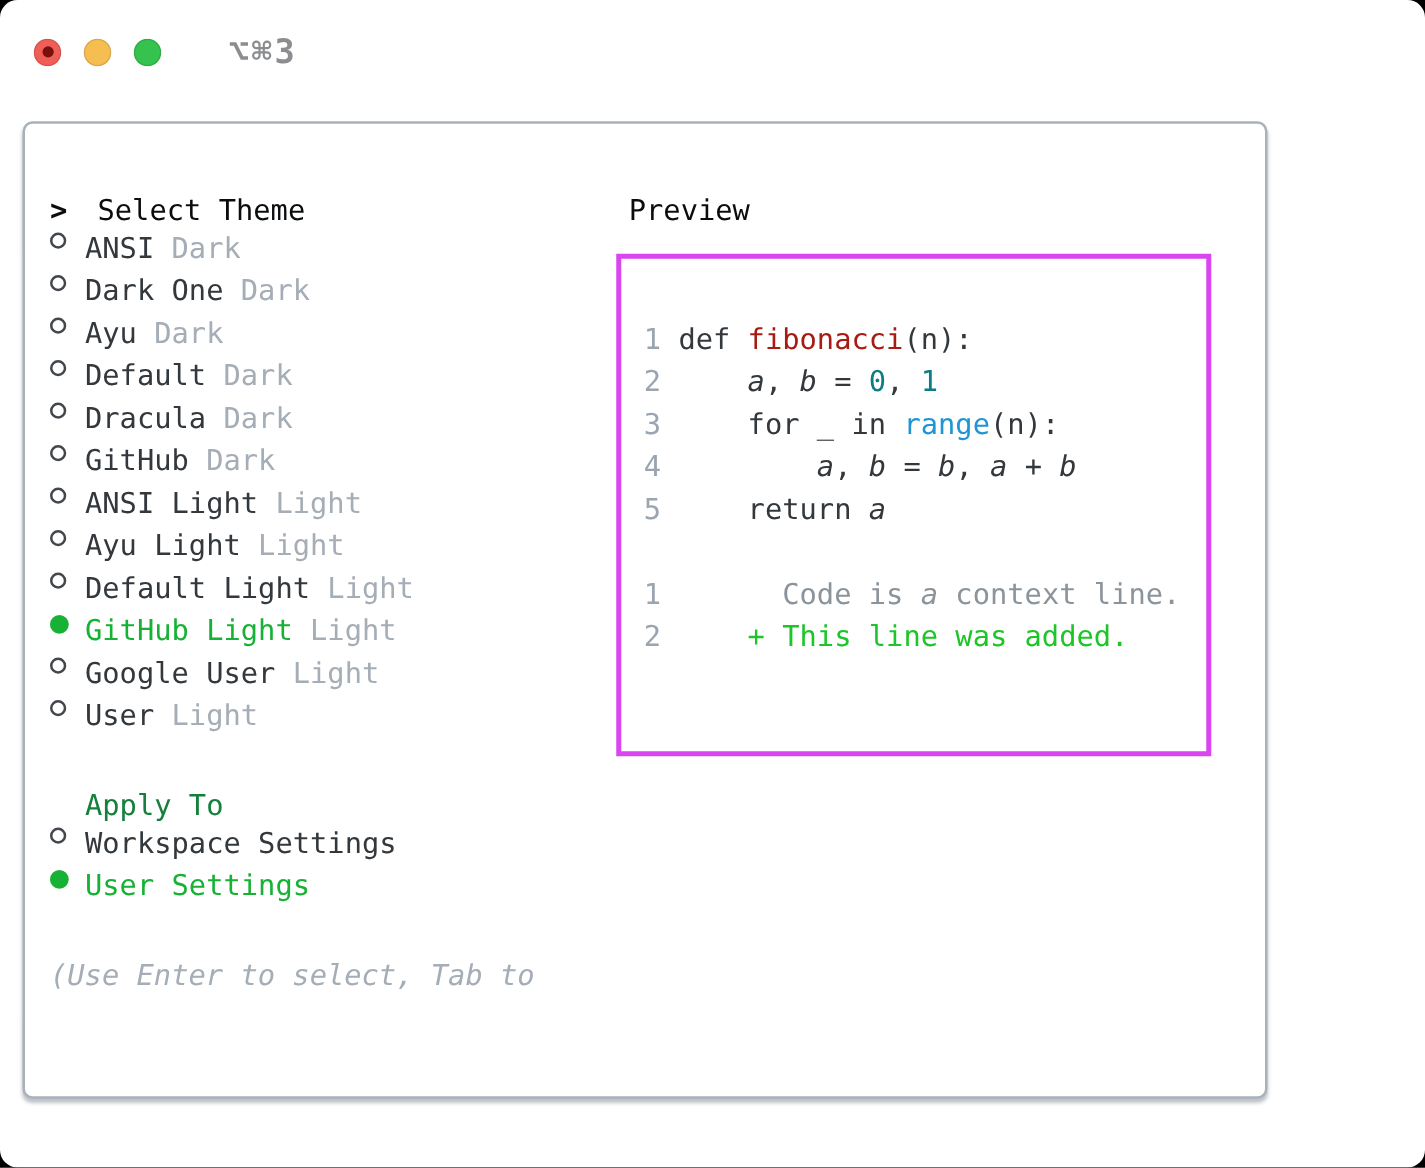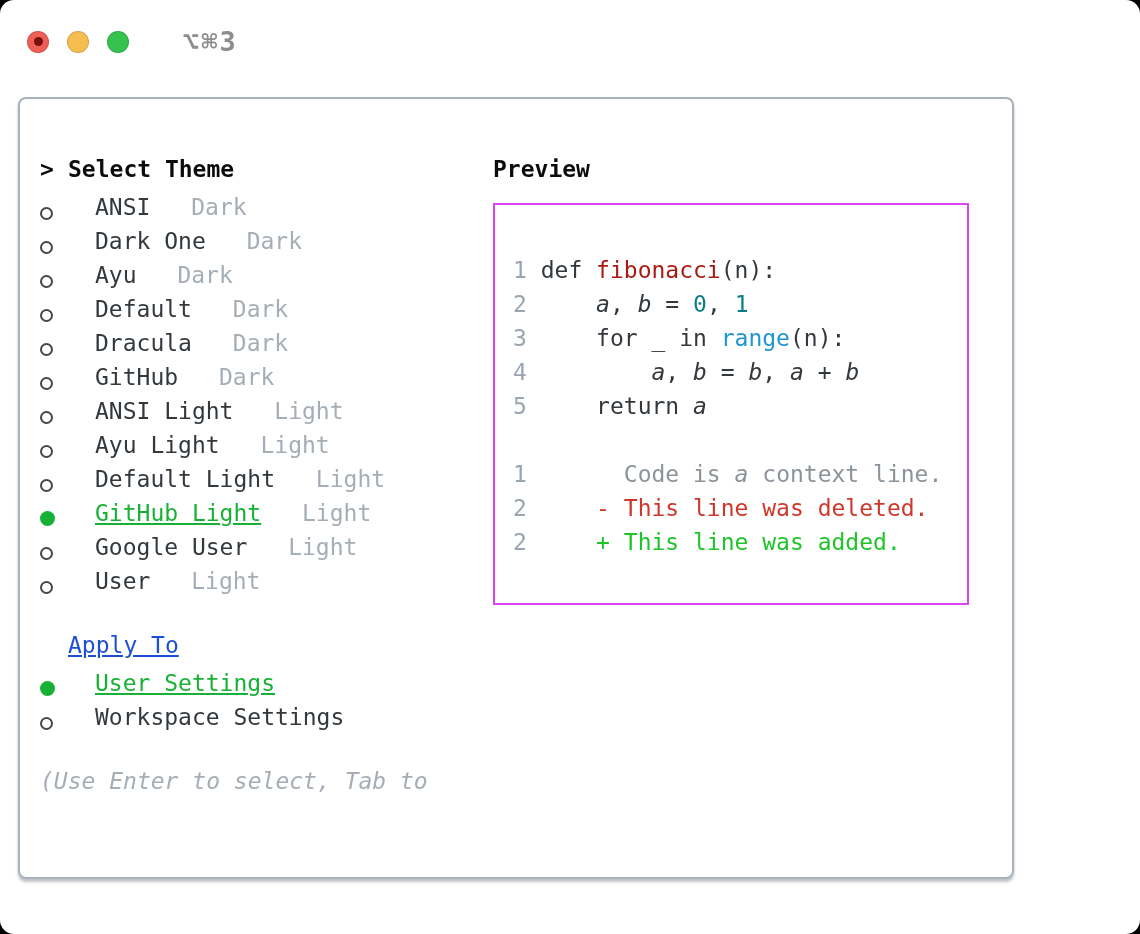--- a/index.html
+++ b/index.html
@@ -24,39 +24,39 @@
   
   .panel {
     position:absolute; left:18px; top:97px; width:996px; height:782px;
     border:2px solid #a9b1ba; border-radius:8px; background:#fff;
     box-shadow:0 3px 3px rgba(110,120,132,0.45);
   }
   .leftcol  { position:absolute; left:20px;  top:53px; }
   .rightcol { position:absolute; left:473px; top:53px; }
 
   .hrow { display:flex; align-items:center; height:34px; font-weight:bold; color:#0a0c0e; }
-  .hrow .htext { font-weight:bold; }
+  .hrow .htext { font-weight:normal;margin-left:10px; }
   .marker { flex:0 0 28px; width:28px; display:flex; align-items:center; }
   .cursor { font-weight:bold; color:#0a0c0e; }
 
-  .row { display:flex; align-items:flex-end; height:34px; cursor:default;gap:27px; }
+  .row { display:flex; align-items:flex-start; height:34px; cursor:default; }
   .circle { width:13px; height:13px; border:2.5px solid #42474d; border-radius:50%; }
   .circle.sel { width:15px; height:15px; border:none; background:var(--accent_green); }
   .name { color:var(--text_dark); white-space:pre; }
-  .row.sel .name { color:var(--accent_green);text-decoration:underline; }
+  .row.sel .name { color:var(--accent_green); }
   .variant { color:var(--muted_gray); margin-left:1ch; }
 
-  .subheading { height:34px; line-height:34px; display:flex; color:#1d4ed8;text-decoration:underline; }
+  .subheading { height:34px; line-height:34px; display:flex; color:#15803d; }
   .blank-row { height:34px; }
   .hint-line { height:34px; line-height:34px; color:var(--muted_gray); white-space:pre;font-style:italic; }
 
   
   .preview-box {
     margin-top:17px; width:476px; height:402px;
-    border:2px solid #d946ef; background:#fff;
+    border:4px solid #d946ef; background:#fff;
     padding:48px 0 0 18px; overflow:hidden;
   }
   .pline { height:34px; line-height:34px; white-space:pre; font-family:inherit; font-size:inherit; }
   .lnum { color:#9aa5b1; }
 
   .tk-plain       { color:var(--text_dark); }
   .tk-function    { color:var(--function_red); }
   .tk-variable    { color:var(--text_dark); font-style:italic; }
   .tk-number      { color:var(--number_teal); }
   .tk-builtin     { color:var(--builtin_blue); }
@@ -177,31 +177,31 @@
         </div>
 
       <div class="blank-row"></div>
 
       <div class="subheading">
         <span class="marker"></span>
         <span>Apply To</span>
       </div>
 
       <div id="apply-list">
+          <div class="row">
+            <span class="marker">
+              <span class="circle"></span>
+            </span>
+            <span class="name">Workspace Settings</span>
+          </div>
           <div class="row sel">
             <span class="marker">
               <span class="circle sel"></span>
             </span>
             <span class="name">User Settings</span>
-          </div>
-          <div class="row">
-            <span class="marker">
-              <span class="circle"></span>
-            </span>
-            <span class="name">Workspace Settings</span>
           </div>
         </div>
 
       <div class="blank-row"></div>
 
       <div id="hint">
           <div class="hint-line">(Use Enter to select, Tab to</div>
         </div>
     </div>
 
@@ -210,19 +210,18 @@
         <span class="htext">Preview</span>
       </div>
       <div class="preview-box" id="preview-box">
           <div class="pline"><span class="lnum">1 </span><span class="tk-plain">def </span><span class="tk-function">fibonacci</span><span class="tk-plain">(n):</span></div>
           <div class="pline"><span class="lnum">2 </span><span class="tk-plain">    </span><span class="tk-variable">a</span><span class="tk-plain">, </span><span class="tk-variable">b</span><span class="tk-plain"> = </span><span class="tk-number">0</span><span class="tk-plain">, </span><span class="tk-number">1</span></div>
           <div class="pline"><span class="lnum">3 </span><span class="tk-plain">    for _ in </span><span class="tk-builtin">range</span><span class="tk-plain">(n):</span></div>
           <div class="pline"><span class="lnum">4 </span><span class="tk-plain">        </span><span class="tk-variable">a</span><span class="tk-plain">, </span><span class="tk-variable">b</span><span class="tk-plain"> = </span><span class="tk-variable">b</span><span class="tk-plain">, </span><span class="tk-variable">a</span><span class="tk-plain"> + </span><span class="tk-variable">b</span></div>
           <div class="pline"><span class="lnum">5 </span><span class="tk-plain">    return </span><span class="tk-variable">a</span></div>
           <div class="pline">&nbsp;</div>
           <div class="pline"><span class="lnum">1 </span><span class="tk-context">      Code is </span><span class="tk-context_var">a</span><span class="tk-context"> context line.</span></div>
-          <div class="pline"><span class="lnum">2 </span><span class="tk-deleted">    - This line was deleted.</span></div>
           <div class="pline"><span class="lnum">2 </span><span class="tk-added">    + This line was added.</span></div>
         </div>
     </div>
 
   </div>
 </div>
 
 </body></html>

